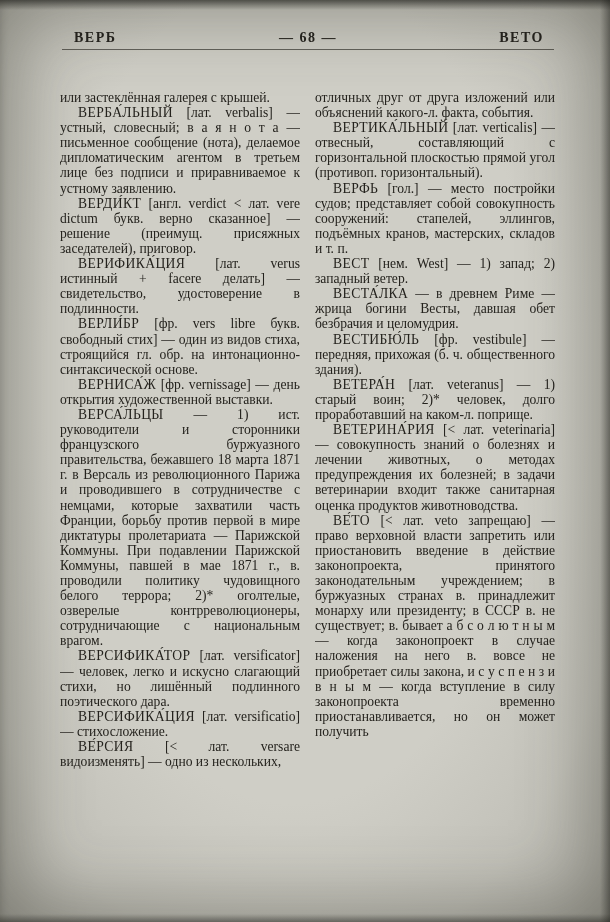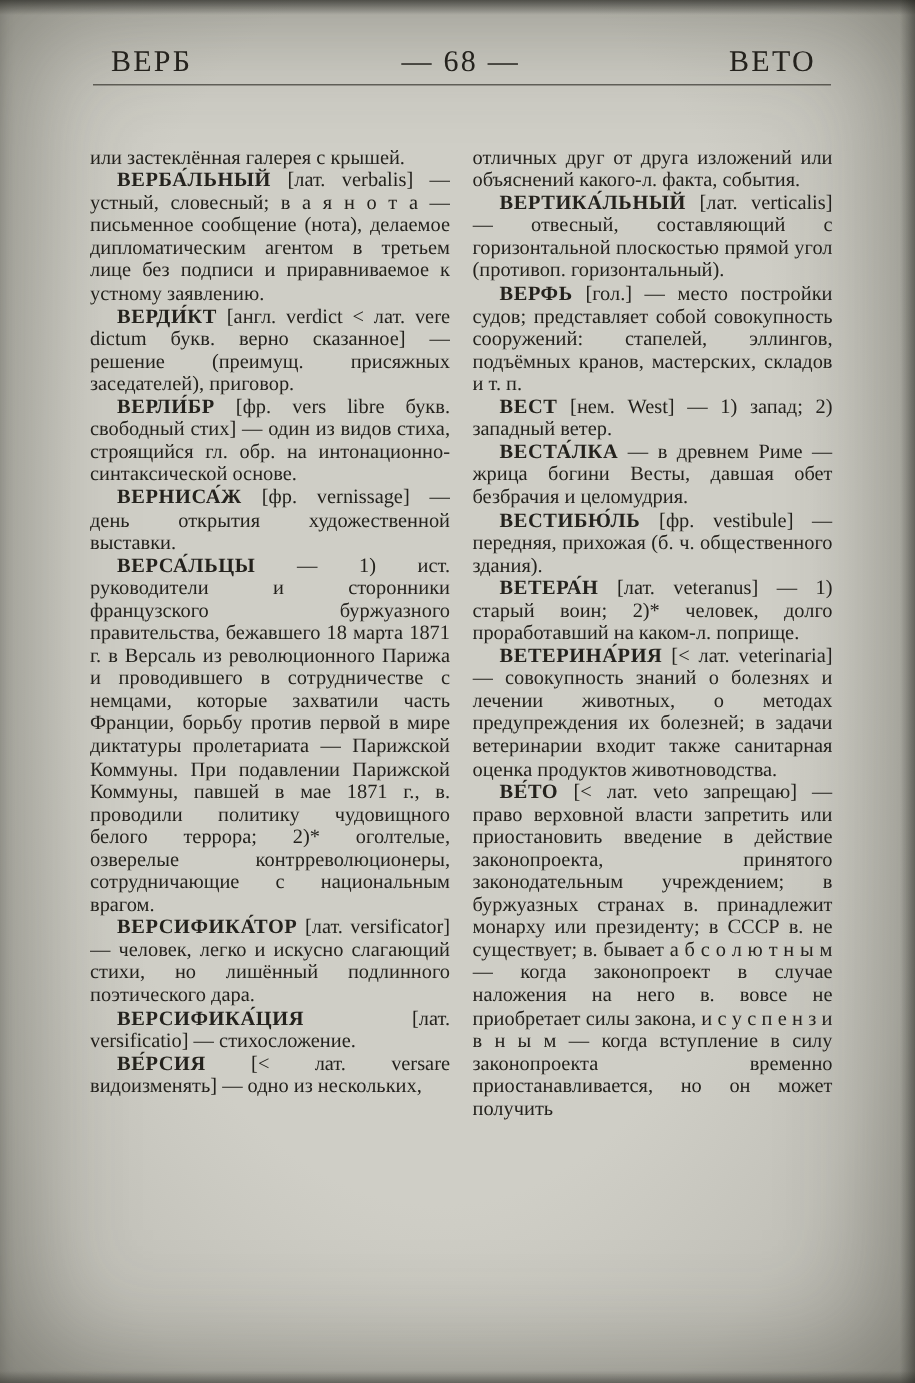--- a/index.html
+++ b/index.html
@@ -28,41 +28,41 @@
     background:linear-gradient(to left, rgba(20,20,16,.35), rgba(20,20,16,0));
     pointer-events:none;
   }
   .edge-bottom{
     position:absolute;bottom:0;left:0;width:100%;height:8px;
     background:linear-gradient(to top, rgba(20,20,16,.35), rgba(20,20,16,0));
     pointer-events:none;
   }
   .running-head{
     display:flex;justify-content:space-between;align-items:baseline;
-    font-weight:normal;font-size:20px;letter-spacing:1.5px;
+    font-weight:bold;font-size:14px;letter-spacing:1.5px;
     padding:0 12px 3px 14px;
     text-align:right;
   }
   .head-rule{
     border:none;border-top:1px solid rgba(40,38,32,.65);
     margin:0 2px 8px 2px;
   }
   .columns{
     display:flex;gap:15px;
     height:842px;overflow:hidden;margin-top:40px;
   }
   .col{
     width:240px;flex:0 0 240px;
     font-size:13.6px;line-height:15.1px;
     text-align:justify;
     overflow:hidden;
   }
   .entry{margin:0;text-indent:18px;}
   .entry.cont{text-indent:0;}
-  .term{font-weight:bold;letter-spacing:.4px;}
+  .term{font-weight:normal;letter-spacing:.4px;}
 </style>
 </head>
 <body>
 
 <div class="page">
   <div class="edge-top"></div>
   <div class="edge-right"></div>
   <div class="edge-bottom"></div>
 
   <div class="running-head">
@@ -71,20 +71,21 @@
     <span>ВЕТО</span>
   </div>
   <hr class="head-rule">
 
   <div class="columns">
 
     <div class="col">
       <p class="entry cont"><span>или застеклённая галерея с крышей.</span></p>
       <p class="entry"><b class="term">ВЕРБА́ЛЬНЫЙ</b> <span>[лат. verbalis] — устный, словесный; в а я  н о т а — письменное сообщение (нота), делаемое дипломатическим агентом в третьем лице без подписи и приравниваемое к устному заявлению.</span></p>
       <p class="entry"><b class="term">ВЕРДИ́КТ</b> <span>[англ. verdict &lt; лат. vere dictum букв. верно сказанное] — решение (преимущ. присяжных заседателей), приговор.</span></p>
+      <p class="entry"><b class="term">ВЕРИФИКА́ЦИЯ</b> <span>[лат. verus истинный + facere делать] — свидетельство, удостоверение в подлинности.</span></p>
       <p class="entry"><b class="term">ВЕРЛИ́БР</b> <span>[фр. vers libre букв. свободный стих] — один из видов стиха, строящийся гл. обр. на интонационно-синтаксической основе.</span></p>
       <p class="entry"><b class="term">ВЕРНИСА́Ж</b> <span>[фр. vernissage] — день открытия художественной выставки.</span></p>
       <p class="entry"><b class="term">ВЕРСА́ЛЬЦЫ</b> <span>— 1) ист. руководители и сторонники французского буржуазного правительства, бежавшего 18 марта 1871 г. в Версаль из революционного Парижа и проводившего в сотрудничестве с немцами, которые захватили часть Франции, борьбу против первой в мире диктатуры пролетариата — Парижской Коммуны. При подавлении Парижской Коммуны, павшей в мае 1871 г., в. проводили политику чудовищного белого террора; 2)* оголтелые, озверелые контрреволюционеры, сотрудничающие с национальным врагом.</span></p>
       <p class="entry"><b class="term">ВЕРСИФИКА́ТОР</b> <span>[лат. versificator] — человек, легко и искусно слагающий стихи, но лишённый подлинного поэтического дара.</span></p>
       <p class="entry"><b class="term">ВЕРСИФИКА́ЦИЯ</b> <span>[лат. versificatio] — стихосложение.</span></p>
       <p class="entry"><b class="term">ВЕ́РСИЯ</b> <span>[&lt; лат. versare видоизменять] — одно из нескольких,</span></p>
     </div>
 
     <div class="col">
       <p class="entry cont"><span>отличных друг от друга изложений или объяснений какого-л. факта, события.</span></p>

